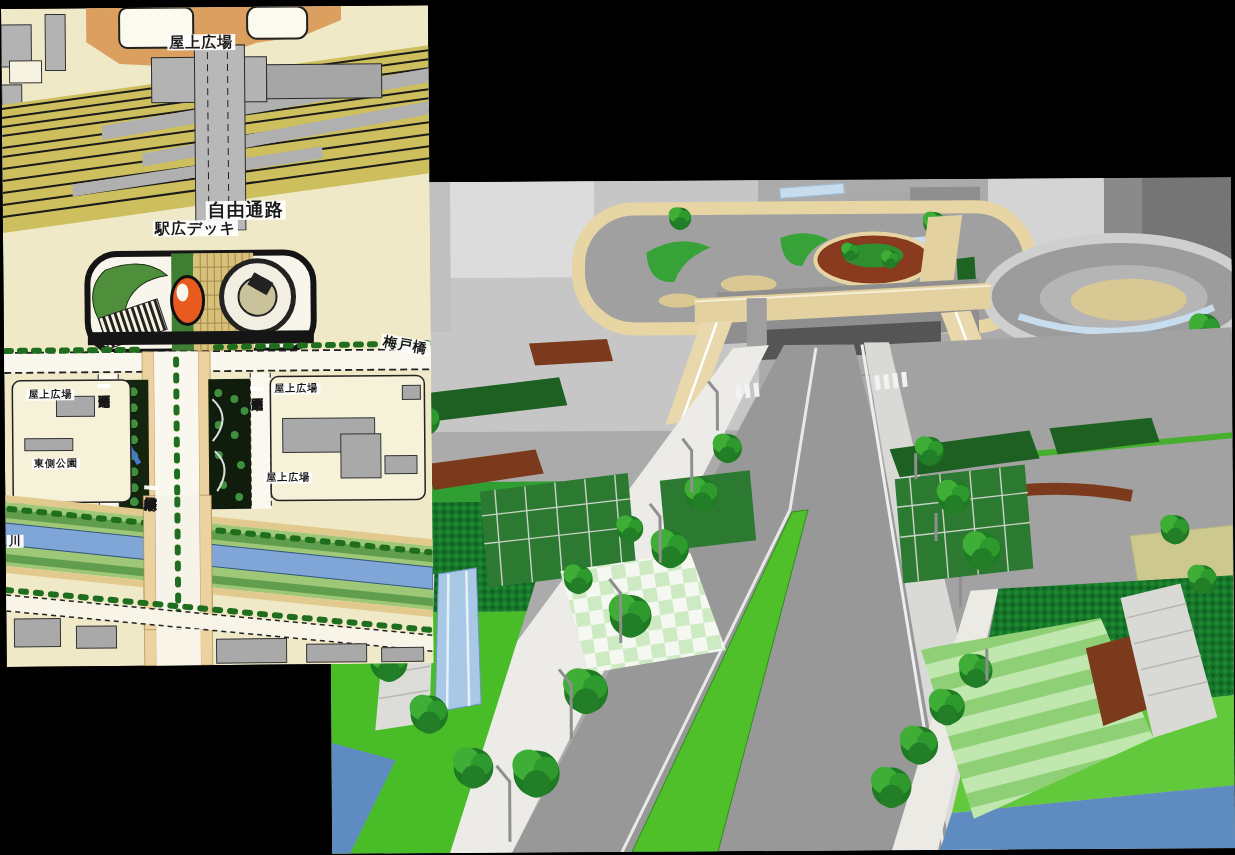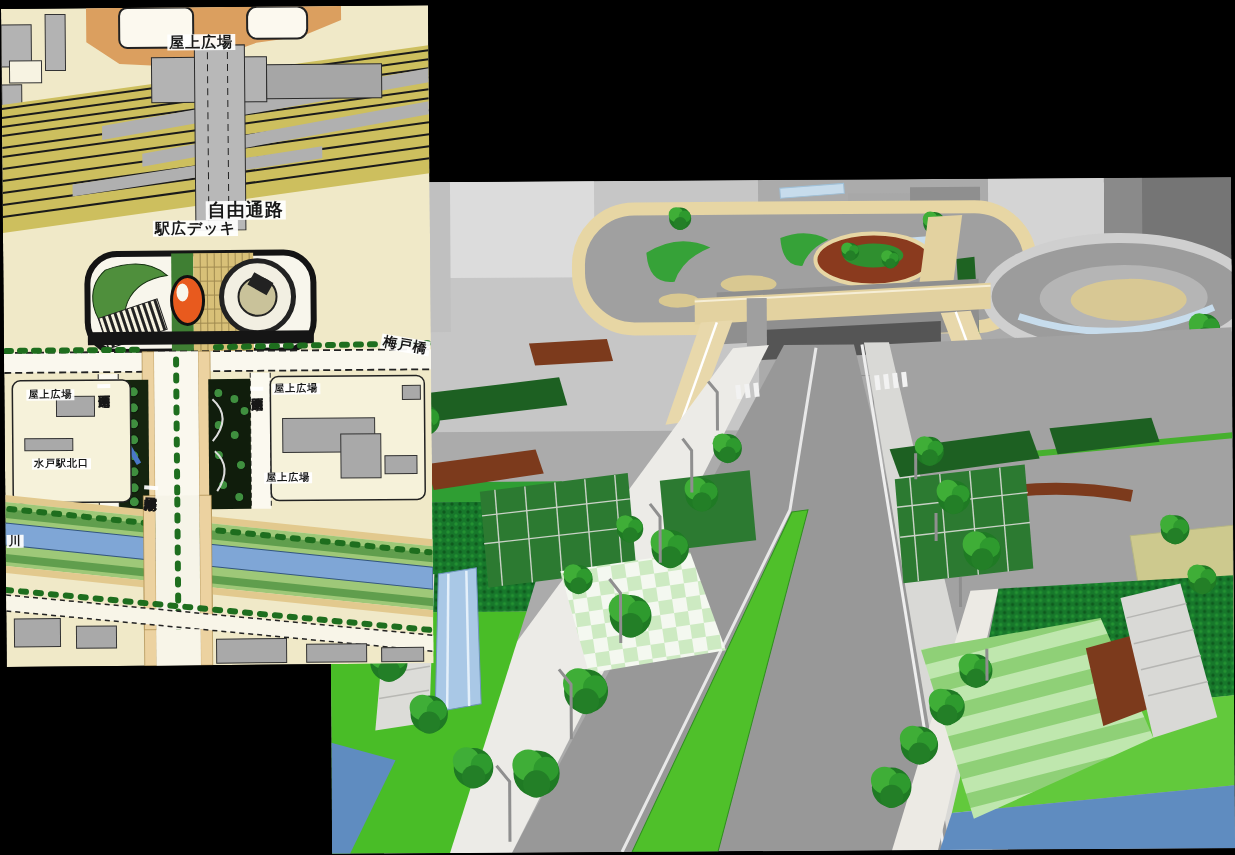--- a/index.html
+++ b/index.html
@@ -403,18 +403,18 @@
     </svg>
 
     <div class="mlabel" style="left:166px;top:27px;font-size:15px;">屋上広場</div>
     <div class="mlabel" style="left:203px;top:194px;font-size:18px;">自由通路</div>
     <div class="mlabel" style="left:150px;top:213px;font-size:15px;">駅広デッキ</div>
     <div class="mlabel" style="left:377px;top:332px;font-size:14px;transform:rotate(10deg);">梅戸橋</div>
     <div class="mlabel" style="left:22px;top:381px;">屋上広場</div>
     <div class="mlabel" style="left:268px;top:377px;">屋上広場</div>
     <div class="mlabel vert" style="left:93px;top:376px;font-size:12px;">西側区画道路</div>
     <div class="mlabel vert" style="left:246px;top:380px;font-size:12px;">東側区画道路</div>
-    <div class="mlabel" style="left:27px;top:450px;">水戸駅北口</div>
+    <div class="mlabel" style="left:27px;top:450px;">東側公園</div>
     <div class="mlabel" style="left:259px;top:466px;">屋上広場</div>
     <div class="mlabel vert" style="left:139px;top:478px;font-size:13px;transform:rotate(4deg);">水戸南口停車場線</div>
     <div class="mlabel" style="left:1px;top:526px;font-size:12px;">川</div>
   </div>
 </div>
 
 </body></html>

